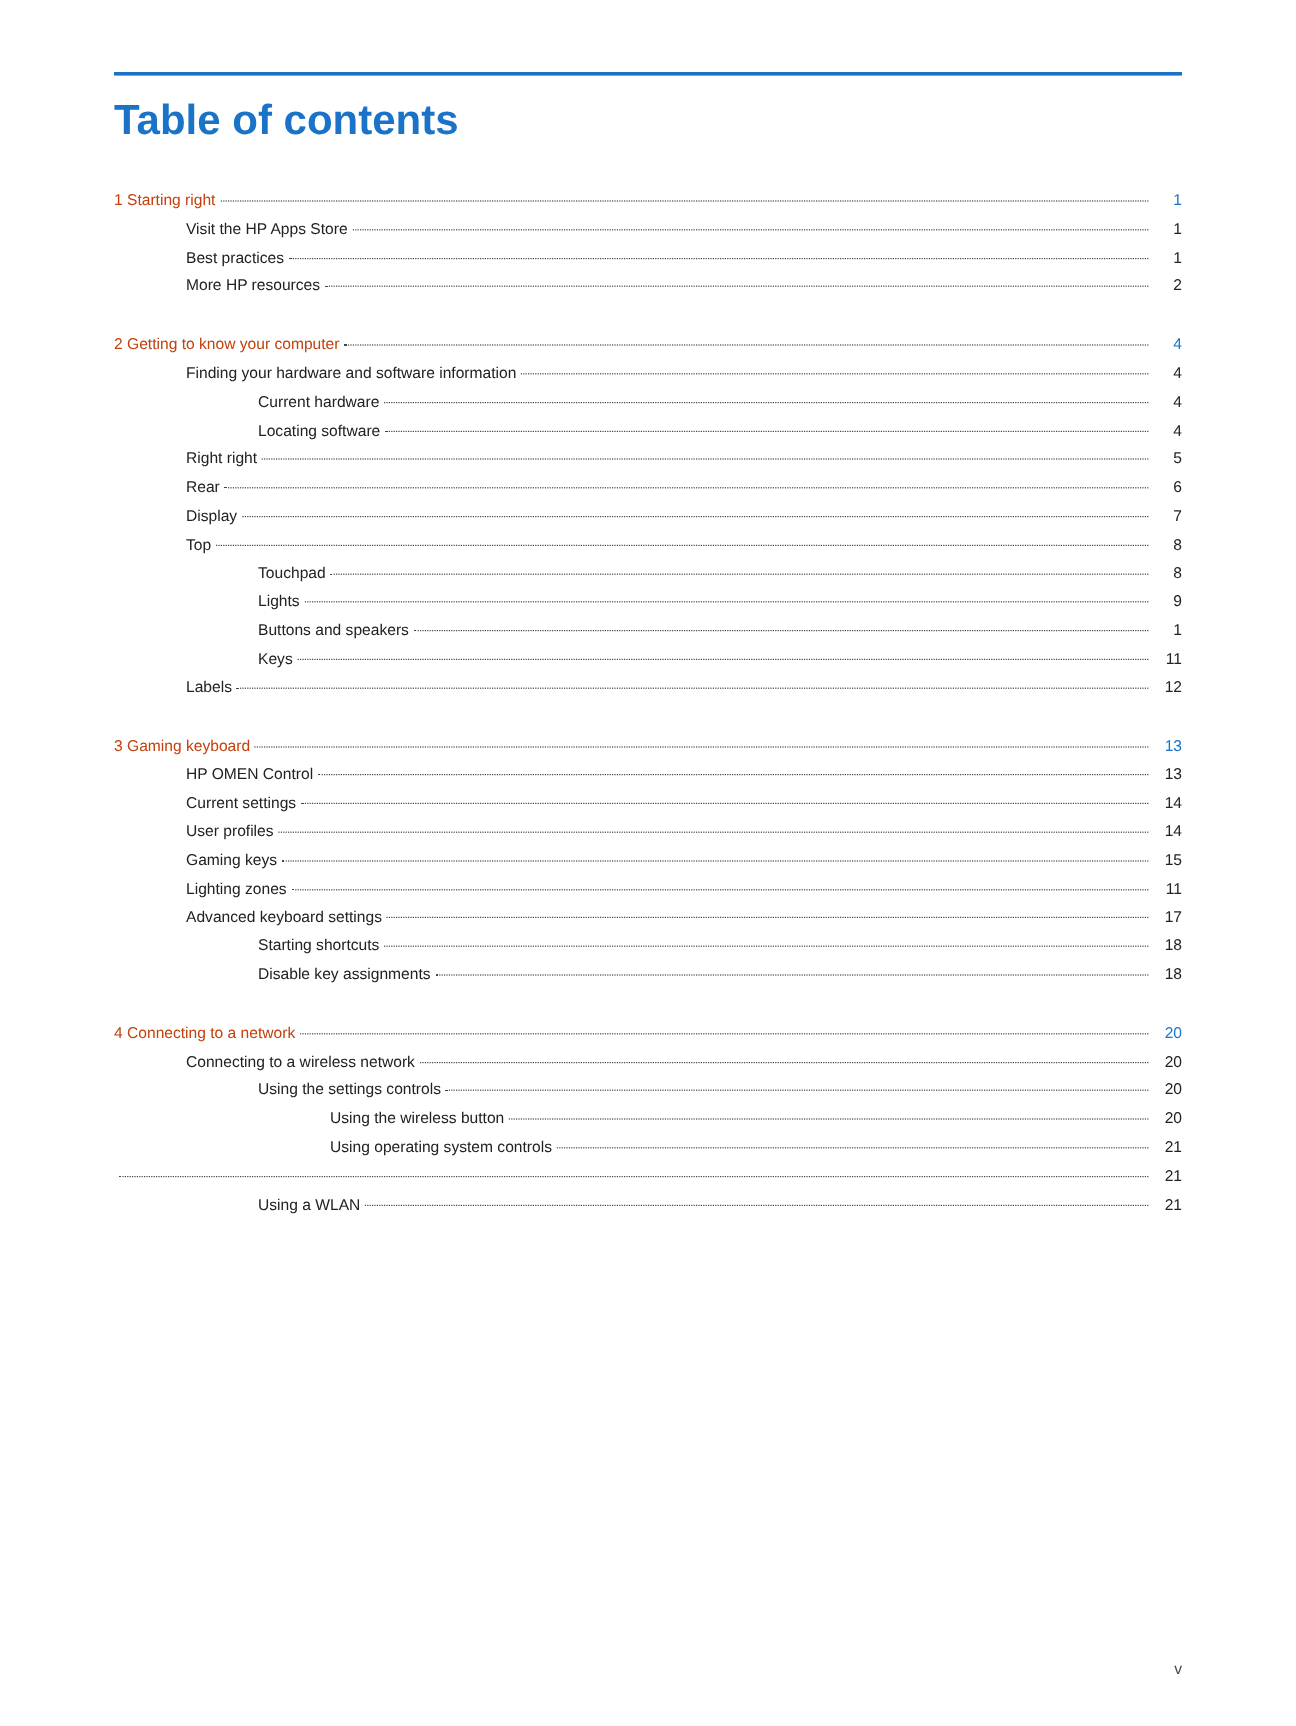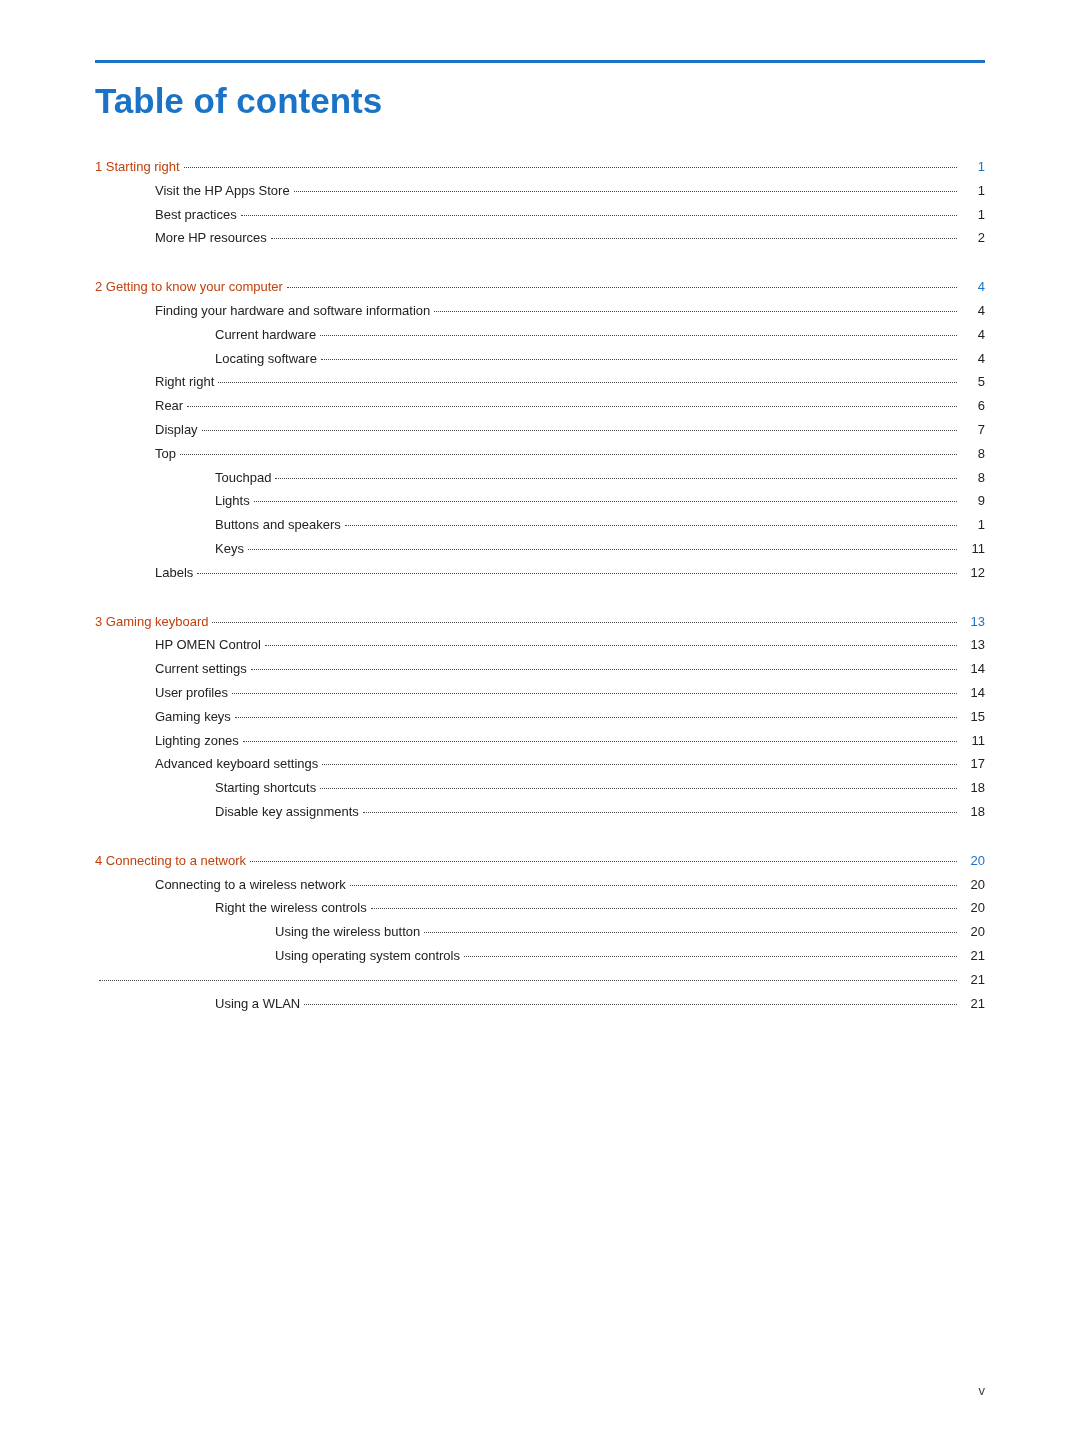--- a/index.html
+++ b/index.html
@@ -246,21 +246,21 @@
         <span class="entry-label">4  Connecting to a network</span>
         <span class="dots"></span>
         <span class="page-num">20</span>
       </div>
       <div class="toc-entry l1">
         <span class="entry-label">Connecting to a wireless network</span>
         <span class="dots"></span>
         <span class="page-num">20</span>
       </div>
       <div class="toc-entry l2">
-        <span class="entry-label">Right the wireless controls</span>
+        <span class="entry-label">Using the settings controls</span>
         <span class="dots"></span>
         <span class="page-num">20</span>
       </div>
       <div class="toc-entry l3">
         <span class="entry-label">Using the wireless button</span>
         <span class="dots"></span>
         <span class="page-num">20</span>
       </div>
       <div class="toc-entry l3">
         <span class="entry-label">Using operating system controls</span>

